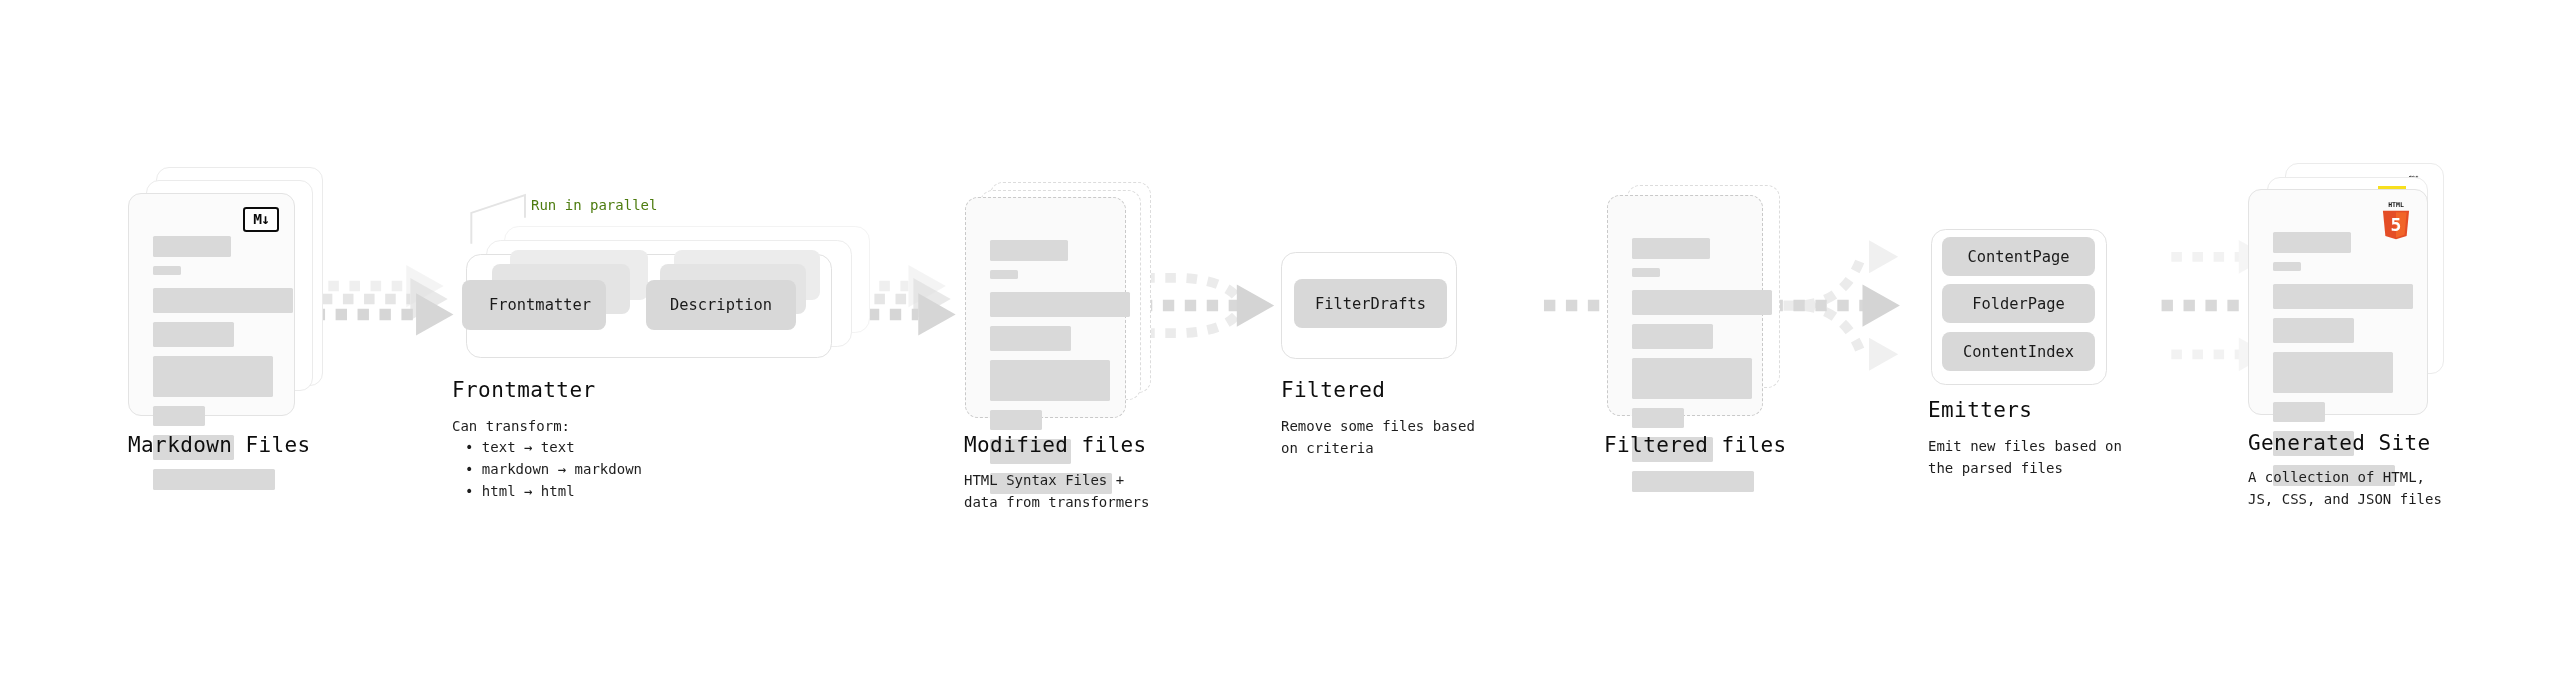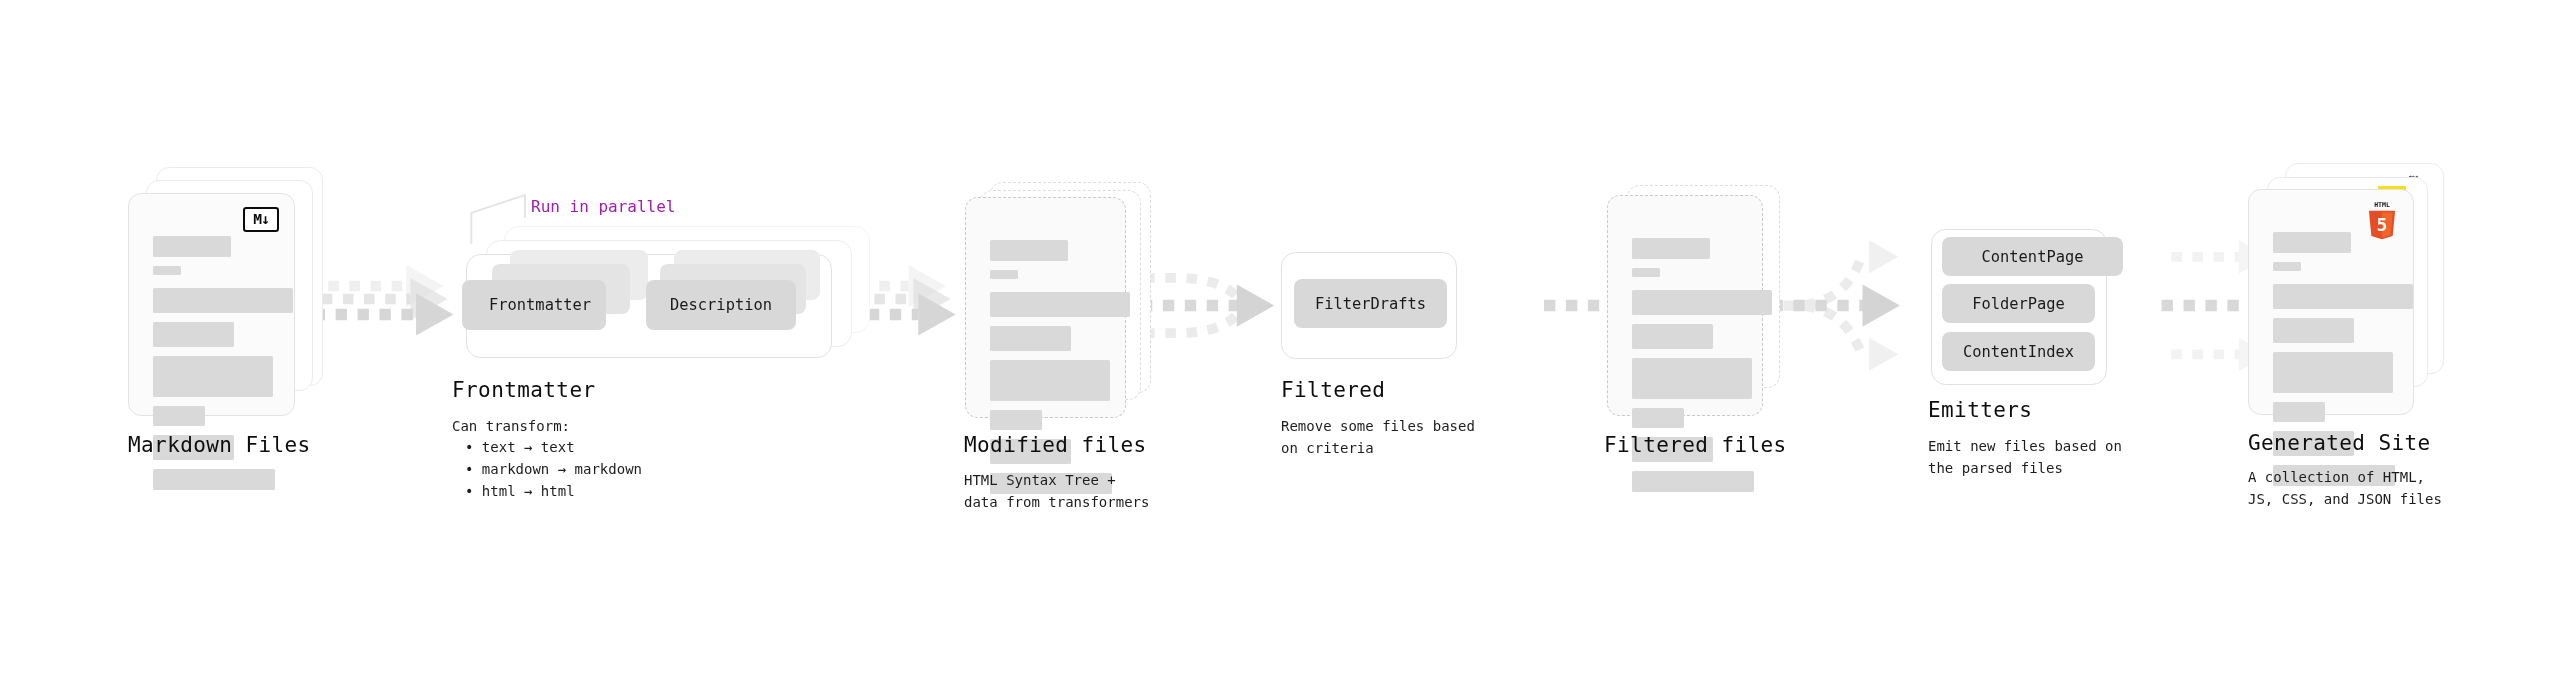--- a/index.html
+++ b/index.html
@@ -74,22 +74,22 @@
   }
   .sub{
     position:absolute;
     font-size:14px;
     line-height:1.55;
     color:#1d1d1d;
     white-space:pre;
   }
   .parallel-label{
     position:absolute;
-    font-size:16px;
-    color:#a21caf;
+    font-size:14px;
+    color:#4d7c0f;
     white-space:nowrap;
   }
 
   
   .ovl{position:absolute;left:0;top:0;width:2576px;height:681px;pointer-events:none;}
 </style>
 </head>
 <body>
 
 <div class="stage">
@@ -237,21 +237,21 @@
           <div class="bar" style="width: 28px; height: 9px; margin-bottom: 13px;"></div>
           <div class="bar" style="width: 140px; height: 25px;"></div>
           <div class="bar" style="width: 81px; height: 25px;"></div>
           <div class="bar" style="width: 120px; height: 41px;"></div>
           <div class="bar" style="width: 52px; height: 20.3px;"></div>
           <div class="bar" style="width: 81px; height: 25px;"></div>
           <div class="bar" style="width: 122px; height: 21px;"></div>
         </div>
     </div>
     <div class="title" style="left:964px;top:433px;">Modified files</div>
-    <div class="sub" style="left:964px;top:470px;">HTML Syntax Tree +
+    <div class="sub" style="left:964px;top:470px;">HTML Syntax Files +
 data from transformers</div>
   </div>
 
   <div>
     <div class="panel" style="left:1281px;top:252px;width:176px;height:107px;"></div>
     <div class="chip" style="left:1294px;top:279px;width:153px;height:49px;">FilterDrafts</div>
     <div class="title" style="left:1281px;top:378px;">Filtered</div>
     <div class="sub" style="left:1281px;top:416px;">Remove some files based
 on criteria</div>
   </div>
@@ -268,41 +268,41 @@
           <div class="bar" style="width: 52px; height: 20.3px;"></div>
           <div class="bar" style="width: 81px; height: 25px;"></div>
           <div class="bar" style="width: 122px; height: 21px;"></div>
         </div>
     </div>
     <div class="title" style="left:1604px;top:433px;">Filtered files</div>
   </div>
 
   <div>
     <div class="panel" style="left:1931px;top:229px;width:176px;height:156px;"></div>
-    <div class="chip" style="left:1942px;top:237px;width:181px;height:39px;">ContentPage</div>
+    <div class="chip" style="left:1942px;top:237px;width:153px;height:39px;">ContentPage</div>
     <div class="chip" style="left:1942px;top:284px;width:153px;height:39px;">FolderPage</div>
     <div class="chip" style="left:1942px;top:332px;width:153px;height:39px;">ContentIndex</div>
     <div class="title" style="left:1928px;top:398px;">Emitters</div>
     <div class="sub" style="left:1928px;top:436px;">Emit new files based on
 the parsed files</div>
   </div>
 
   <div>
     <div class="doc ghost" style="left:2285px;top:163px;width:159px;height:211px;">
       <div class="css-badge" style="right:19.5px;top:9.8px;">
         <svg width="21" height="11.4" viewBox="0 0 26 14">
           <text x="13" y="7" text-anchor="middle" font-size="7" font-weight="bold" fill="#111">CSS</text>
           <rect x="1" y="9" width="24" height="3" fill="#264de4"></rect>
         </svg>
       </div>
     </div>
     <div class="doc ghost" style="left:2267px;top:177px;width:161px;height:210px;">
       <div class="js-badge" style="right:21px;top:8.1px;"></div>
     </div>
-    <div class="doc solid" style="left:2248px;top:189px;width:166px;height:226px;">
+    <div class="doc solid" style="left:2248px;top:189px;width:180px;height:226px;">
       <div class="html5-badge" style="right:13px;top:9.8px;">
         <svg width="36" height="41" viewBox="0 0 44 50">
           <text x="22" y="9" text-anchor="middle" font-size="8" font-weight="bold" fill="#111">HTML</text>
           <path d="M6,13 L38,13 L35,44 L22,48 L9,44 Z" fill="#e44d26"></path>
           <path d="M22,15 L35,15 L32.5,42.5 L22,46 Z" fill="#f16529"></path>
           <text x="22" y="38" text-anchor="middle" font-size="22" font-weight="bold" fill="#ffffff">5</text>
         </svg>
       </div>
       <div class="bars">
           <div class="bar" style="width: 78px; height: 21px;"></div>

